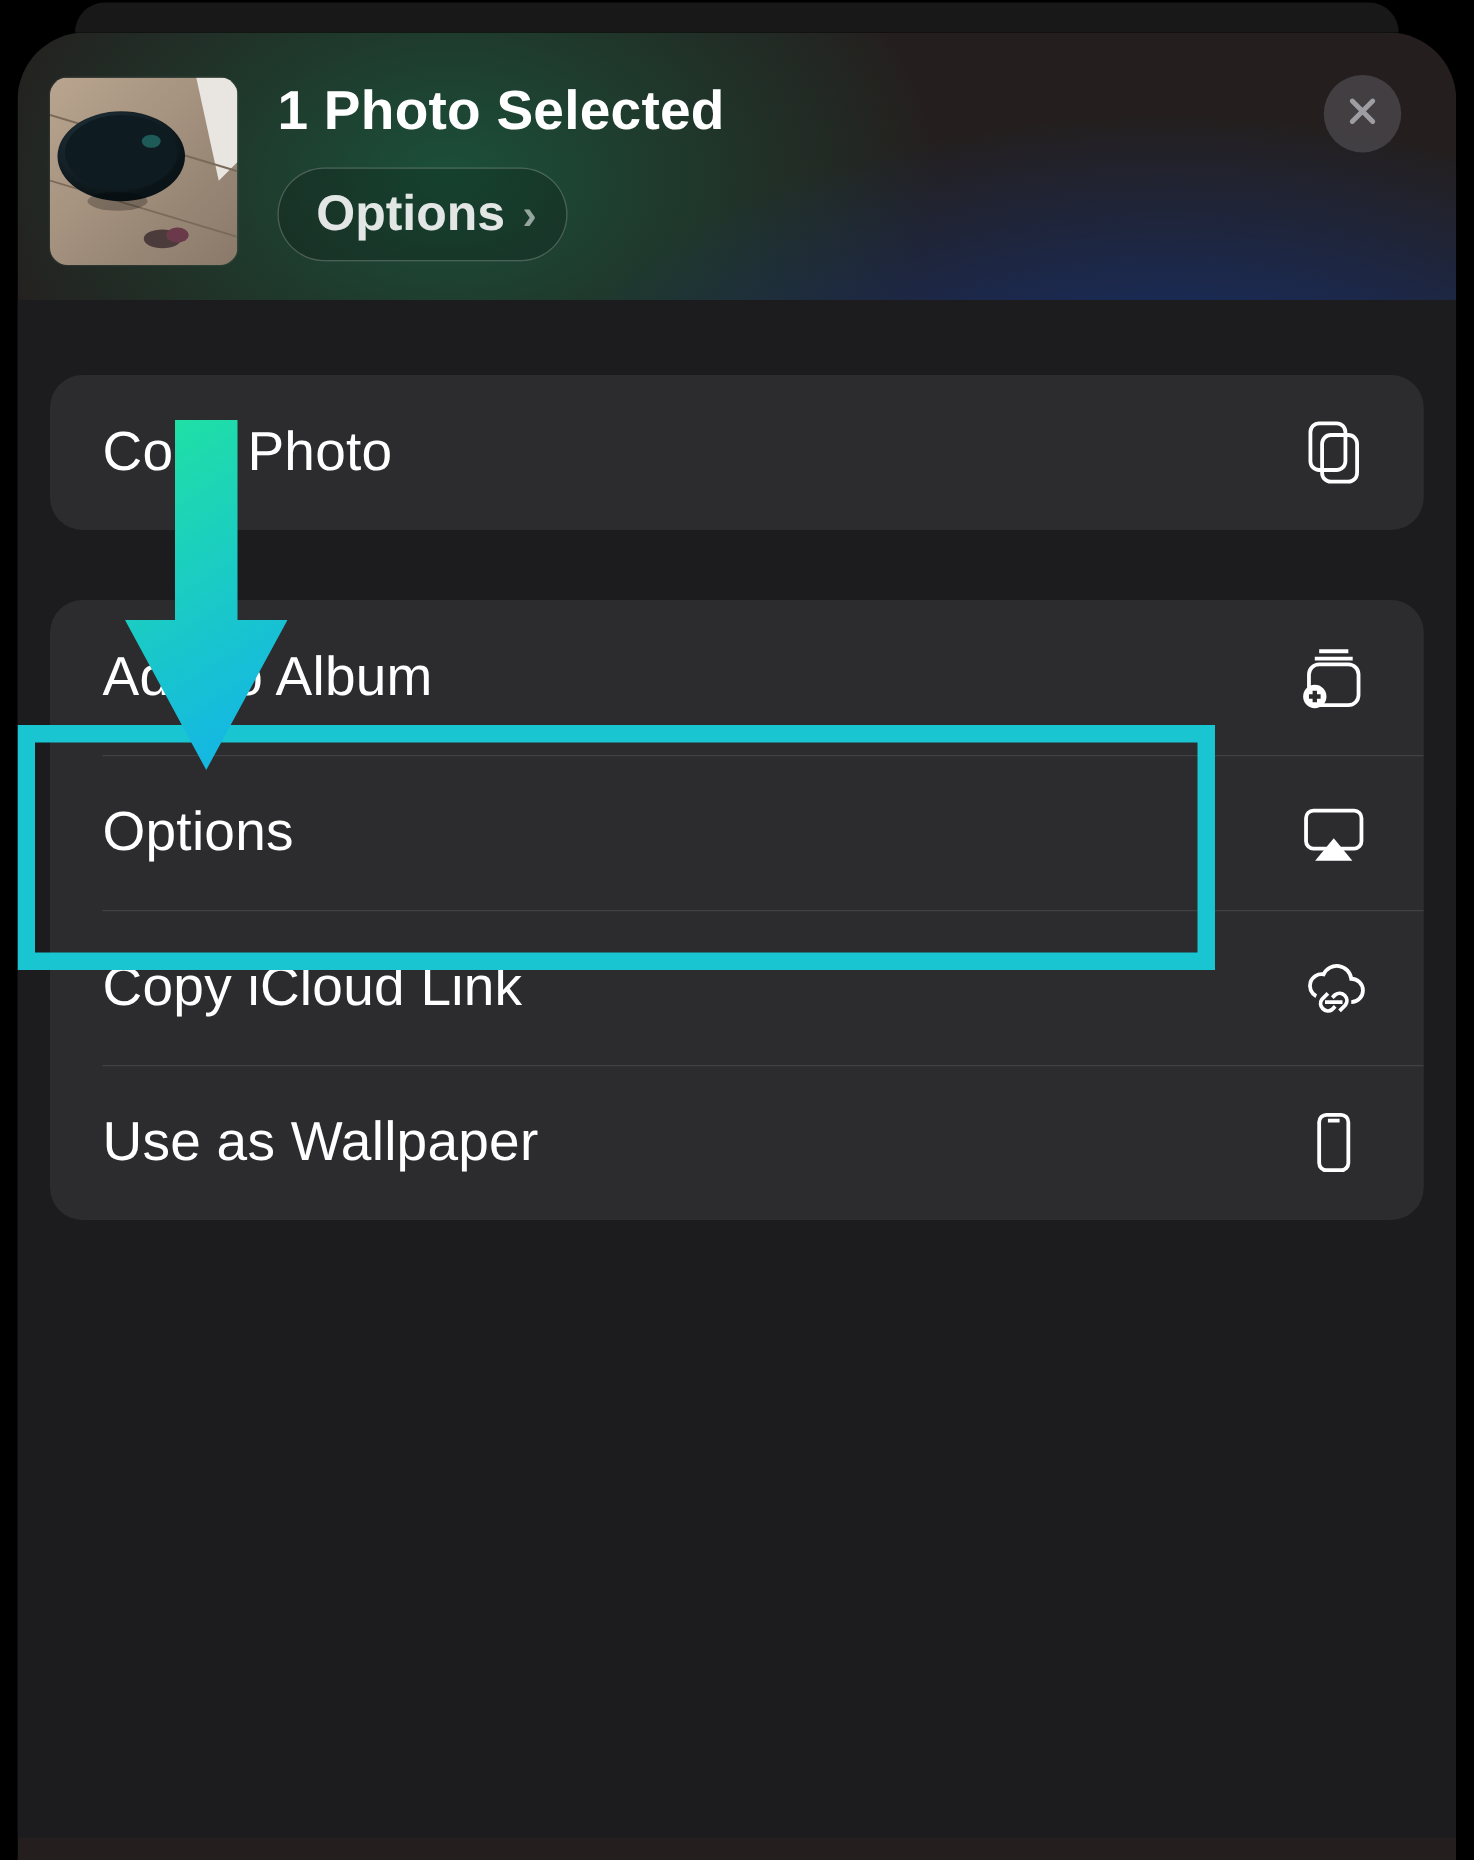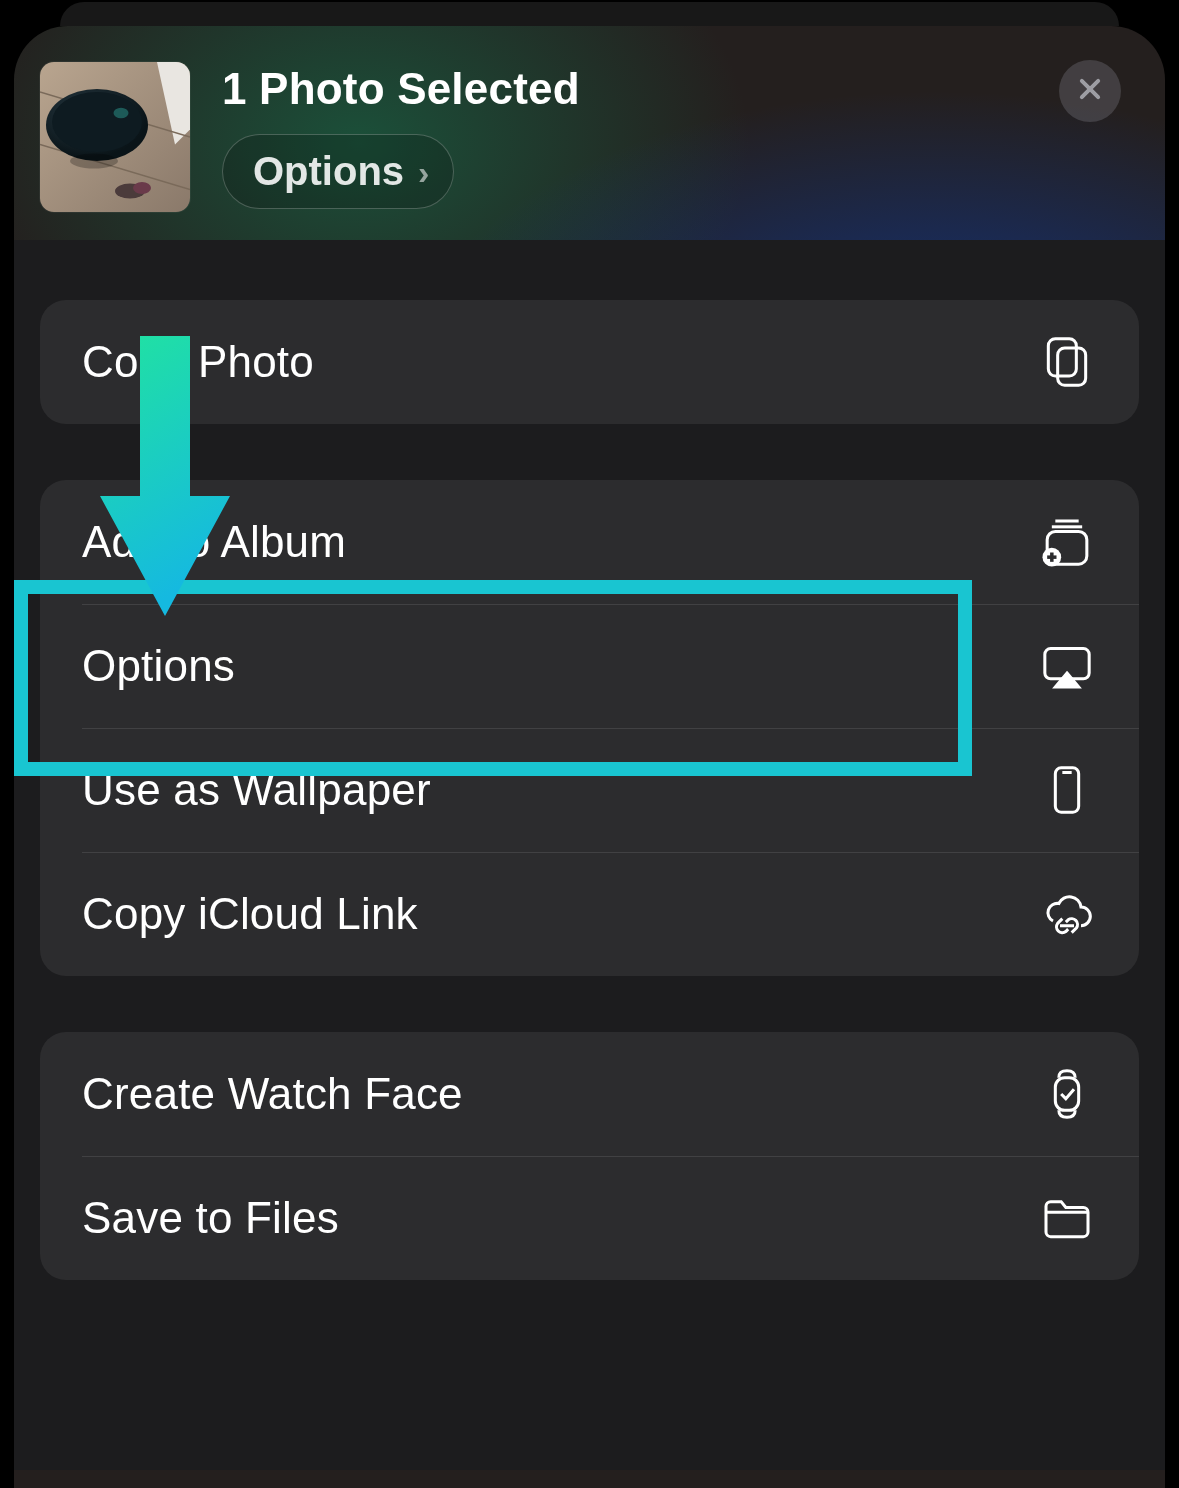--- a/index.html
+++ b/index.html
@@ -222,62 +222,41 @@
       <div class="row">
         <span class="row-label">Options</span>
         <span class="row-icon">
           <svg viewBox="0 0 48 48">
             <rect x="5" y="9" width="38" height="26" rx="5"></rect>
             <polygon points="24,30 34,42 14,42" fill="#fff" stroke="#fff"></polygon>
           </svg>
         </span>
       </div>
       <div class="row">
-        <span class="row-label">Use as Wallpaper</span>
-        <span class="row-icon">
-          <svg viewBox="0 0 48 48">
-            <rect x="14" y="5" width="20" height="38" rx="5"></rect>
-            <line x1="20" y1="9" x2="28" y2="9"></line>
-          </svg>
-        </span>
-      </div>
-      <div class="row">
         <span class="row-label">Copy iCloud Link</span>
         <span class="row-icon">
           <svg viewBox="0 0 48 48">
             <path d="M36 34a8 8 0 0 0 0-16 10 10 0 0 0-19-3 8 8 0 0 0-5 15"></path>
             <path d="M18 34h12"></path>
             <path d="M20 28l-4 4a5 5 0 0 0 7 7l2-2"></path>
             <path d="M28 40l4-4a5 5 0 0 0-7-7l-2 2"></path>
           </svg>
         </span>
       </div>
-    </div>
-
-    <div class="group">
-      <div class="row">
-        <span class="row-label">Create Watch Face</span>
-        <span class="row-icon">
-          <svg viewBox="0 0 48 48">
-            <rect x="14" y="10" width="20" height="28" rx="8"></rect>
-            <path d="M17 10c0-4 2-6 7-6s7 2 7 6M17 38c0 4 2 6 7 6s7-2 7-6"></path>
-            <path d="M19 24l4 4 7-8"></path>
-          </svg>
-        </span>
-      </div>
-      <div class="row">
-        <span class="row-label">Save to Files</span>
-        <span class="row-icon">
-          <svg viewBox="0 0 48 48">
-            <path d="M6 14a4 4 0 0 1 4-4h9l4 5h15a4 4 0 0 1 4 4v17a4 4 0 0 1-4 4H10a4 4 0 0 1-4-4z"></path>
-            <line x1="6" y1="19" x2="42" y2="19"></line>
-          </svg>
-        </span>
-      </div>
-    </div>
+      <div class="row">
+        <span class="row-label">Use as Wallpaper</span>
+        <span class="row-icon">
+          <svg viewBox="0 0 48 48">
+            <rect x="14" y="5" width="20" height="38" rx="5"></rect>
+            <line x1="20" y1="9" x2="28" y2="9"></line>
+          </svg>
+        </span>
+      </div>
+    </div>
+
 
   </div>
 
   <div class="highlight"></div>
   <div class="arrow">
     <svg viewBox="0 0 130 280" width="130" height="280">
       <defs>
         <linearGradient id="ag" x1="0" y1="0" x2="0.3" y2="1">
           <stop offset="0" stop-color="#21e3a0"></stop>
           <stop offset="1" stop-color="#15b9e0"></stop>

